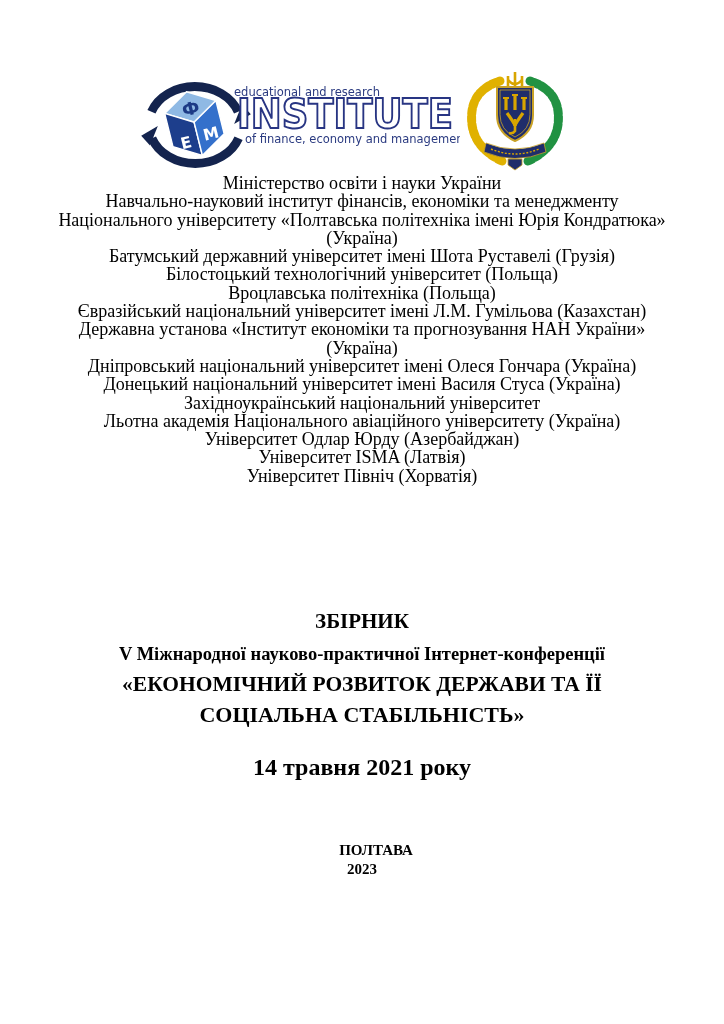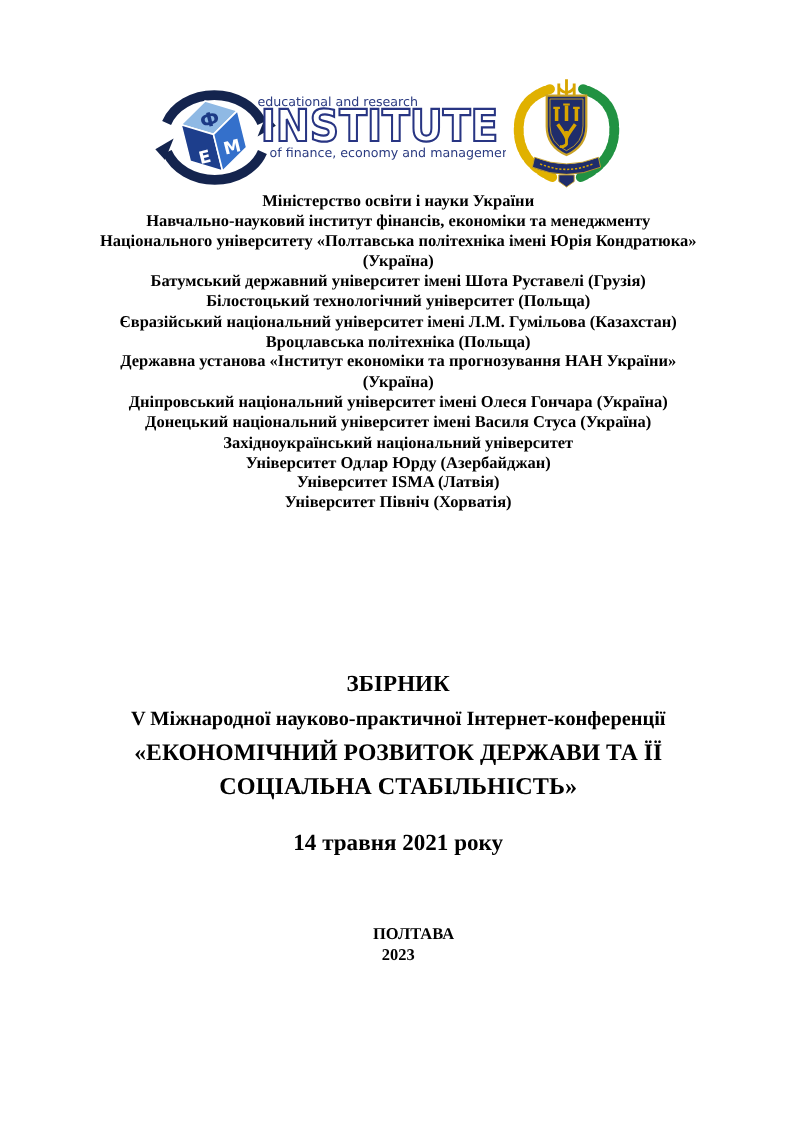--- a/index.html
+++ b/index.html
@@ -18,32 +18,32 @@
   .center { left:0; right:0; text-align:center; }
 
   
   .logo-fem       { left:141px; top:79px;  width:110px; height:92px; }
   .logo-wordmark  { left:226px; top:82px;  width:234px; height:66px; }
   .logo-crest     { left:458px; top:71px;  width:114px; height:101px; }
 
   
   .orgs {
     top:174px;
-    font-size:15px; font-weight:700;
+    font-size:18px; font-weight:400;
     line-height:18.3px;
     white-space:nowrap;
   }
   .org-line { width:100%; }
 
   
   .zbirnyk { top:609px; font-size:21px;   font-weight:700; }
   .conf    { top:644px; font-size:18.5px; font-weight:700; }
   .title1  { top:672px; font-size:21.5px; font-weight:700; }
   .title2  { top:702px; font-size:22px; font-weight:700; }
-  .date    { top:754px; font-size:21px;   font-weight:700; }
+  .date    { top:754px; font-size:24px;   font-weight:700; }
 
   
   .city    { top:842px; font-size:15px; font-weight:700;margin-left:28px; }
   .year    { top:861px; font-size:15px; font-weight:700; }
 
   .logo-sans { font-family:"DejaVu Sans", sans-serif; }
 </style>
 </head>
 <body>
 
@@ -109,34 +109,35 @@
       <div class="org-line">Навчально-науковий інститут фінансів, економіки та менеджменту</div>
 
       <div class="org-line">Національного університету «Полтавська політехніка імені Юрія Кондратюка»</div>
 
       <div class="org-line">(Україна)</div>
 
       <div class="org-line">Батумський державний університет імені Шота Руставелі (Грузія)</div>
 
       <div class="org-line">Білостоцький технологічний університет (Польща)</div>
 
+      <div class="org-line">Вроцлавська політехніка (Польща)</div>
+
       <div class="org-line">Євразійський національний університет імені Л.М. Гумільова (Казахстан)</div>
-
-      <div class="org-line">Вроцлавська політехніка (Польща)</div>
 
       <div class="org-line">Державна установа «Інститут економіки та прогнозування НАН України»</div>
 
       <div class="org-line">(Україна)</div>
 
       <div class="org-line">Дніпровський національний університет імені Олеся Гончара (Україна)</div>
 
       <div class="org-line">Донецький національний університет імені Василя Стуса (Україна)</div>
 
       <div class="org-line">Західноукраїнський національний університет</div>
 
+      <div class="org-line">Льотна академія Національного авіаційного університету (Україна)</div>
 
 
       <div class="org-line">Університет Одлар Юрду (Азербайджан)</div>
 
       <div class="org-line">Університет ISMA (Латвія)</div>
 
       <div class="org-line">Університет Північ (Хорватія)</div>
     </div>
 
   <div class="abs center zbirnyk">ЗБІРНИК</div>

